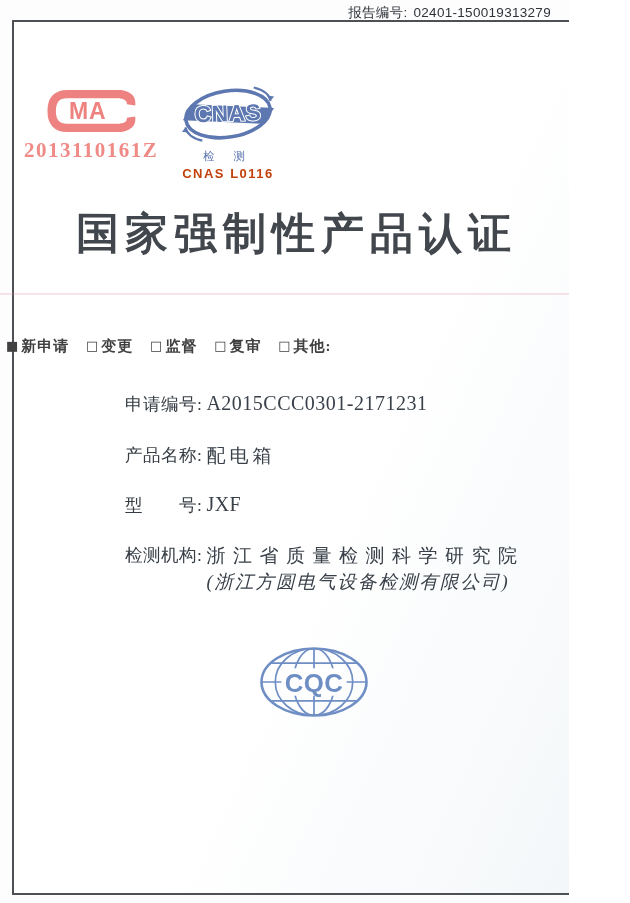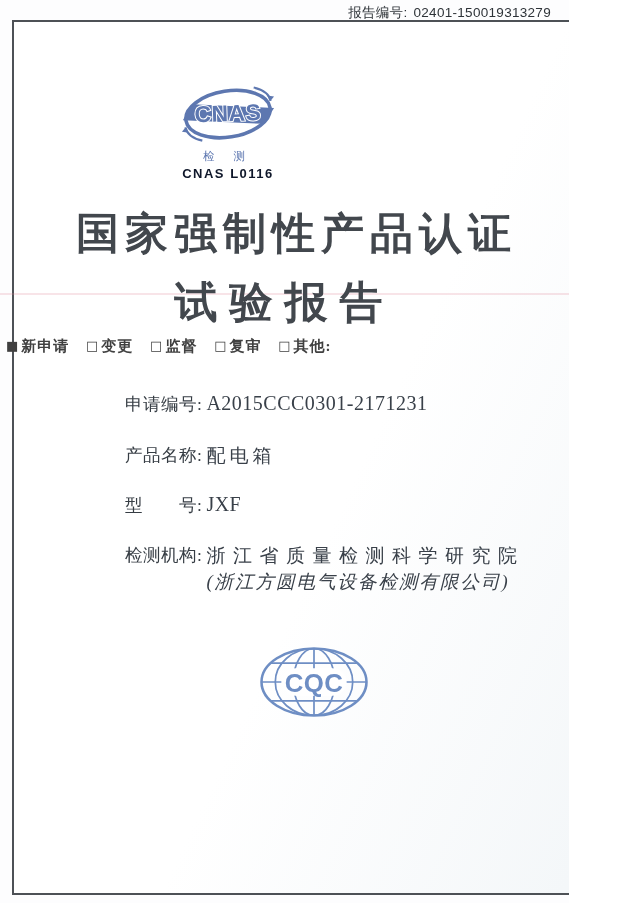--- a/index.html
+++ b/index.html
@@ -33,21 +33,21 @@
   .cma{position:absolute;left:24px;top:88px;width:140px;}
   .cma svg{display:block;margin-left:20px;}
   .cma-no{
     margin-top:4px;font-size:21px;letter-spacing:1.5px;
     color:#ef8a86;font-weight:600;white-space:nowrap;
   }
   
   .cnas{position:absolute;left:178px;top:84px;width:100px;text-align:center;}
   .cnas-caption{margin-top:-1px;font-size:11.5px;letter-spacing:8px;color:#5d77b0;
     font-family:"Liberation Sans","DejaVu Sans",sans-serif;}
-  .cnas-accno{margin-top:2px;font-size:13px;letter-spacing:1.5px;color:#0f172a;
+  .cnas-accno{margin-top:2px;font-size:13px;letter-spacing:1.5px;color:#c2410c;
     font-family:"Liberation Sans","DejaVu Sans",sans-serif;font-weight:600;}
   
   .title1{
     position:absolute;left:0;right:0;top:205px;margin:0;
     text-align:center;font-size:43px;font-weight:600;
     letter-spacing:6px;color:#42474d;padding-left:24px;
   }
   .title2{
     position:absolute;left:0;right:0;top:274px;margin:0;
     text-align:center;font-size:43px;font-weight:600;
@@ -81,37 +81,45 @@
 
 <div class="page">
 
   <div class="report-no-row">
     <span class="lbl">报告编号:</span><span>02401-150019313279</span>
   </div>
 
   <div class="frame"></div>
   <div class="scan-line"></div>
 
+  <div class="cma">
+    <svg width="92" height="46" viewBox="0 0 120 60">
+      <path d="M102 8 H30 Q10 8 10 30 Q10 52 30 52 H102" fill="none" stroke="#ee8280" stroke-width="11"></path>
+      <path d="M100 8 Q115 10.5 113.5 22" fill="none" stroke="#ee8280" stroke-width="11"></path>
+      <path d="M100 52 Q115 49.5 113.5 38" fill="none" stroke="#ee8280" stroke-width="11"></path>
+      <text x="57" y="41" text-anchor="middle" font-family="Liberation Sans, DejaVu Sans, sans-serif" font-size="30" font-weight="800" letter-spacing="1" fill="#ee8280">MA</text>
+    </svg>
+    <div class="cma-no">2013110161Z</div>
+  </div>
 
   <div class="cnas">
     <svg width="100" height="62" viewBox="0 0 110 70">
       <ellipse cx="55" cy="34" rx="48" ry="26" fill="none" stroke="#5d77b0" stroke-width="4" transform="rotate(-9 55 34)"></ellipse>
       <path d="M84 4 Q101 8 103 19" fill="none" stroke="#5d77b0" stroke-width="2.5"></path>
       <path d="M103 19 l4 -5 l-8 -1 z" fill="#5d77b0"></path>
       <path d="M26 64 Q9 60 7 49" fill="none" stroke="#5d77b0" stroke-width="2.5"></path>
       <path d="M7 49 l-4 5 l8 1 z" fill="#5d77b0"></path>
       <polygon points="4,41 15,23 107,27 96,45" fill="#5d77b0"></polygon>
       <text x="55" y="42" text-anchor="middle" font-family="Liberation Sans, DejaVu Sans, sans-serif" font-size="26" font-weight="800" letter-spacing="0.5" fill="#5d77b0" stroke="#ffffff" stroke-width="2.2" paint-order="stroke" transform="rotate(-2 55 36)">CNAS</text>
     </svg>
     <div class="cnas-caption">检 测</div>
     <div class="cnas-accno">CNAS L0116</div>
   </div>
 
   <h1 class="title1">国家强制性产品认证</h1>
-  <h1 class="title2">试验报告</h1>
 
   <div class="options">
     
   
       <span class="opt"><span class="sym">■</span><span>新申请</span></span>
     
       <span class="opt"><span class="sym">□</span><span>变更</span></span>
     
       <span class="opt"><span class="sym">□</span><span>监督</span></span>
     

